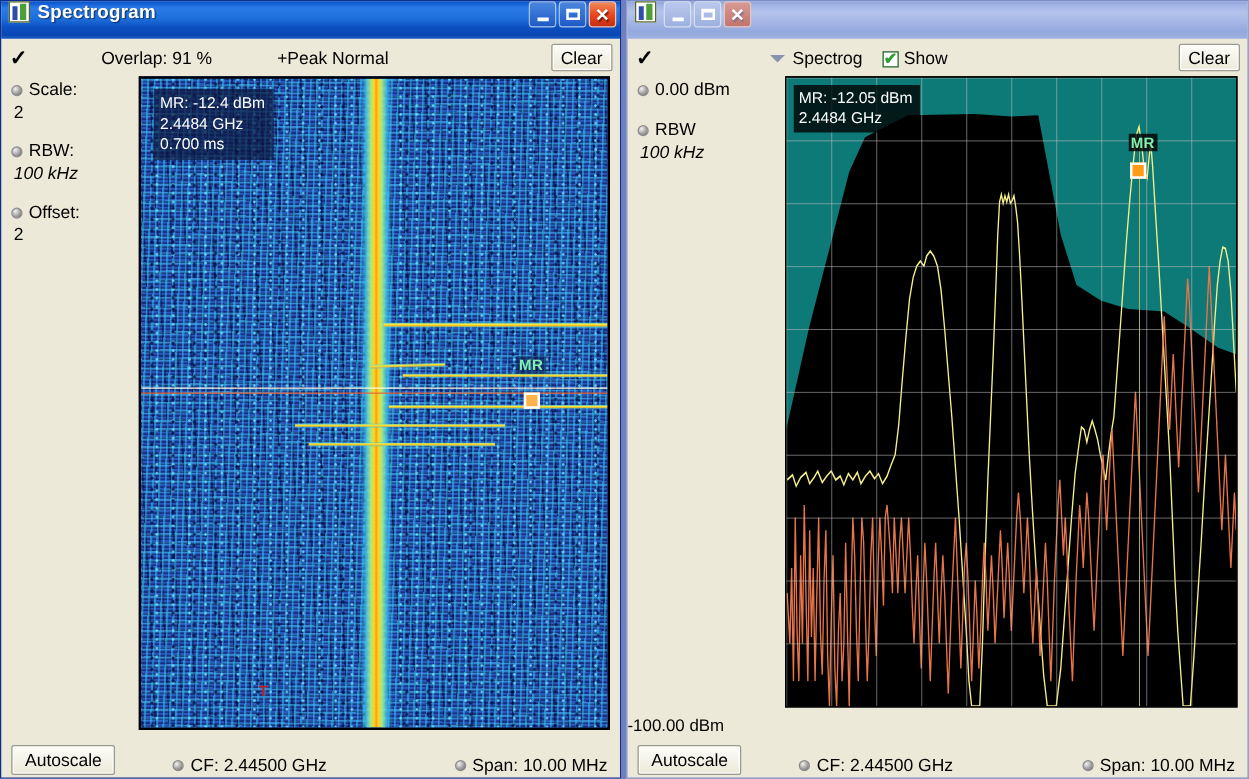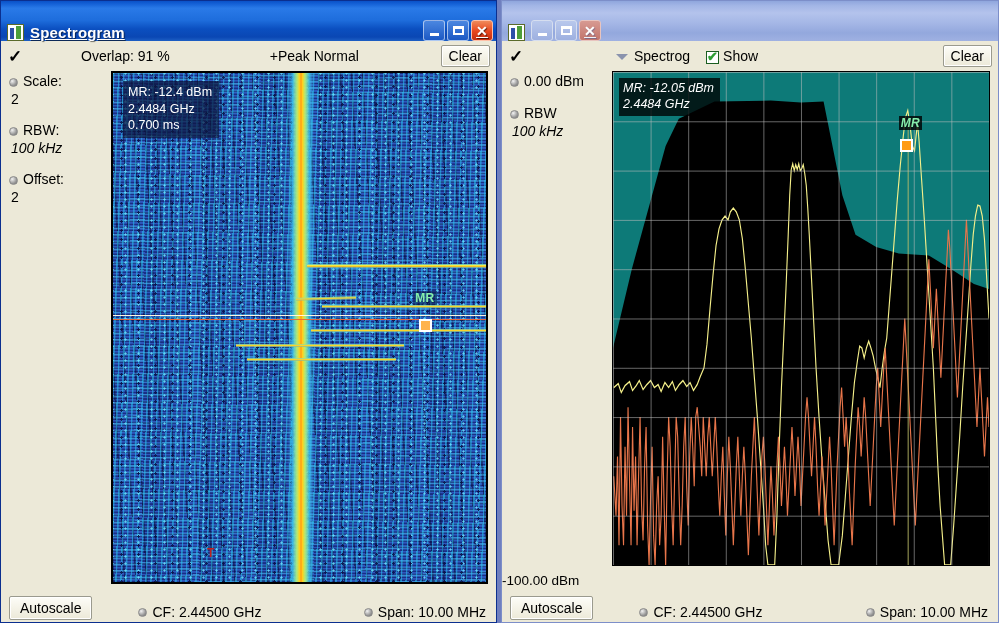--- a/index.html
+++ b/index.html
@@ -19,28 +19,27 @@
     background: #ece9d8;
     border: 1px solid #0a246a;
     display: flex;
     flex-direction: column;
   }
   .window.left  { left: 0;   width: 497px; border-color:#0b2f8f; }
   .window.right { left: 501px; width: 498px; border-color:#7c8ec9; }
 
   
   .titlebar {
-    height: 40px;
-    display: flex; align-items: flex-end;
+    height: 30px;
+    display: flex; align-items: flex-start;
     padding: 0 3px 0 6px;
     color: #fff;
     font-weight: bold; font-size: 15px;
     letter-spacing: .2px;
     flex: 0 0 auto;
-    text-decoration: underline;
   }
   .titlebar.active {
     background: linear-gradient(to bottom,#0a51c8 0%,#1663d8 8%,#2a7ae8 18%,#1e6ddc 48%,#0b4fc0 70%,#0a47b4 90%,#1d5fc4 100%);
     text-shadow: 1px 1px 1px rgba(0,0,0,.55);
   }
   .titlebar.inactive {
     background: linear-gradient(to bottom,#8fa6dd 0%,#a3b6e6 12%,#b4c3ec 30%,#a5b7e6 55%,#93a8dd 80%,#9fb1e2 100%);
     color:#eef2fb;
     text-shadow: 1px 1px 1px rgba(70,90,150,.5);
   }
@@ -104,21 +103,21 @@
     vertical-align:middle; margin-right:4px;
   }
   .chkbox::after{
     content:'\2714'; position:absolute; left:0px; top:-3px;
     font-size:13px; color:#2e9e32; font-weight:bold;
   }
 
   
   .body { flex:1 1 auto; display:flex; min-height:0; position:relative; }
   .sidebar { width:110px; flex:0 0 auto; padding-left:8px; padding-top:2px; }
-  .sidebar.right-sb { width: 110px; }
+  .sidebar.right-sb { width: 126px; }
   .param { margin-bottom: 14px; font-size: 14px; line-height: 1.25; }
   .param .lbl { white-space: nowrap; }
   .param .val { font-style: italic; padding-left: 2px; }
   .param .val.plain { font-style: normal; }
   .bullet {
     display:inline-block; width:9px;height:9px;border-radius:50%;
     background: radial-gradient(circle at 32% 30%, #f2f2f2, #9a9a9a 60%, #6c6c6c);
     border:1px solid #8a8a8a; margin-right:5px; vertical-align:middle;
   }
   .param-single { margin-bottom:16px; font-size:14px; white-space:nowrap; }
@@ -174,21 +173,21 @@
     border:2px solid #fff; background:#ffb34d;
   }
   .mr-readout {
     position:absolute; left:10px; top:8px;
     background: rgba(12,22,62,.72);
     color:#fff; font-size:12.5px; line-height:1.32;
     padding:3px 7px 4px 5px; white-space:nowrap;
   }
 
   
-  .specwrap { flex:1 1 auto; position:relative; padding-right:8px;font-style:italic; }
+  .specwrap { flex:1 1 auto; position:relative; padding-right:8px; }
   .spec {
     position:absolute; left:0; top:0; right:8px; bottom:26px;
     border:1px solid #000; background:#000; overflow:hidden;
   }
   .spec-grid {
     position:absolute; inset:0;
     background-image:
       linear-gradient(to right, rgba(190,190,190,.55) 1px, transparent 1px),
       linear-gradient(to bottom, rgba(190,190,190,.55) 1px, transparent 1px);
     background-size: 10% 10%;
@@ -241,21 +240,21 @@
         </span>
       <span class="tbtn close">
           <span class="gl-x">✕</span>
         </span>
     </span>
   </div>
 
   <div class="toolbar">
     <span class="check-col">✓</span>
     <span class="tb-item" style="margin-left:52px">Overlap: 91 %</span>
-    <span class="tb-item" style="margin-left:100px">+Peak Normal</span>
+    <span class="tb-item" style="margin-left:52px">+Peak Normal</span>
     <span class="clear-btn">Clear</span>
   </div>
 
   <div class="body">
 
     <div class="sidebar">
       <div class="param">
         <div class="lbl"><span class="bullet"></span><span>Scale:</span></div>
         <div class="val plain">2</div>
       </div>

